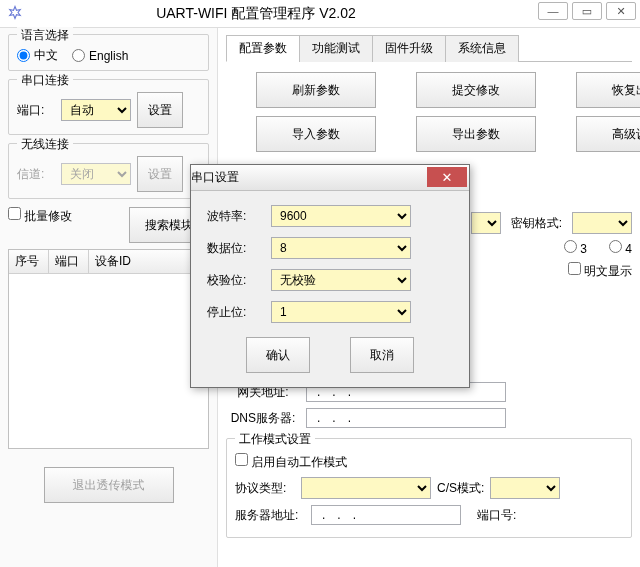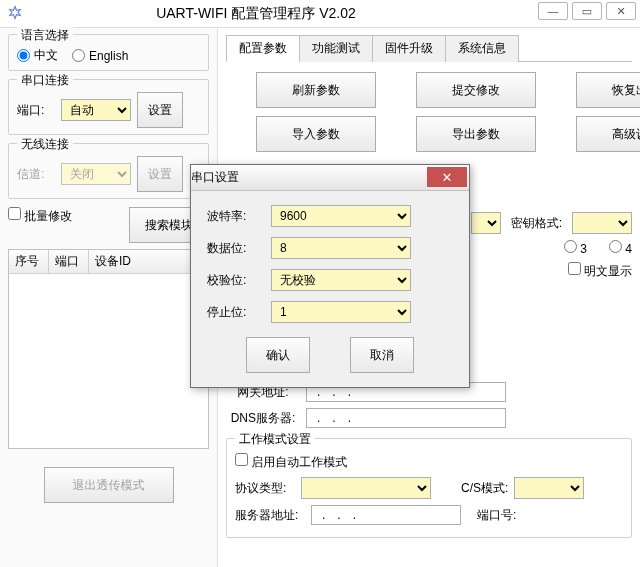--- a/index.html
+++ b/index.html
@@ -169,21 +169,21 @@
     </div>
 
     <div class="group" style="background:#fff;margin-top:10px">
       <div class="group-title" style="background:#fff">工作模式设置</div>
       <div class="chk-row">
         <label><input type="checkbox" style=""> <span>启用自动工作模式</span></label>
       </div>
       <div class="field-row">
         <span style="width:60px">协议类型:</span>
         <select style="width:130px"></select>
-        <span style="margin-left:24px">C/S模式:</span>
+        <span style="margin-left:0">C/S模式:</span>
         <select style="width:70px"></select>
       </div>
       <div class="field-row">
         <span style="width:70px">服务器地址:</span>
         <div class="ip-input" style="width:150px">
             <span>.</span>
             <span>.</span>
             <span>.</span>
           </div>
         <span style="margin-left:10px">端口号:</span>

